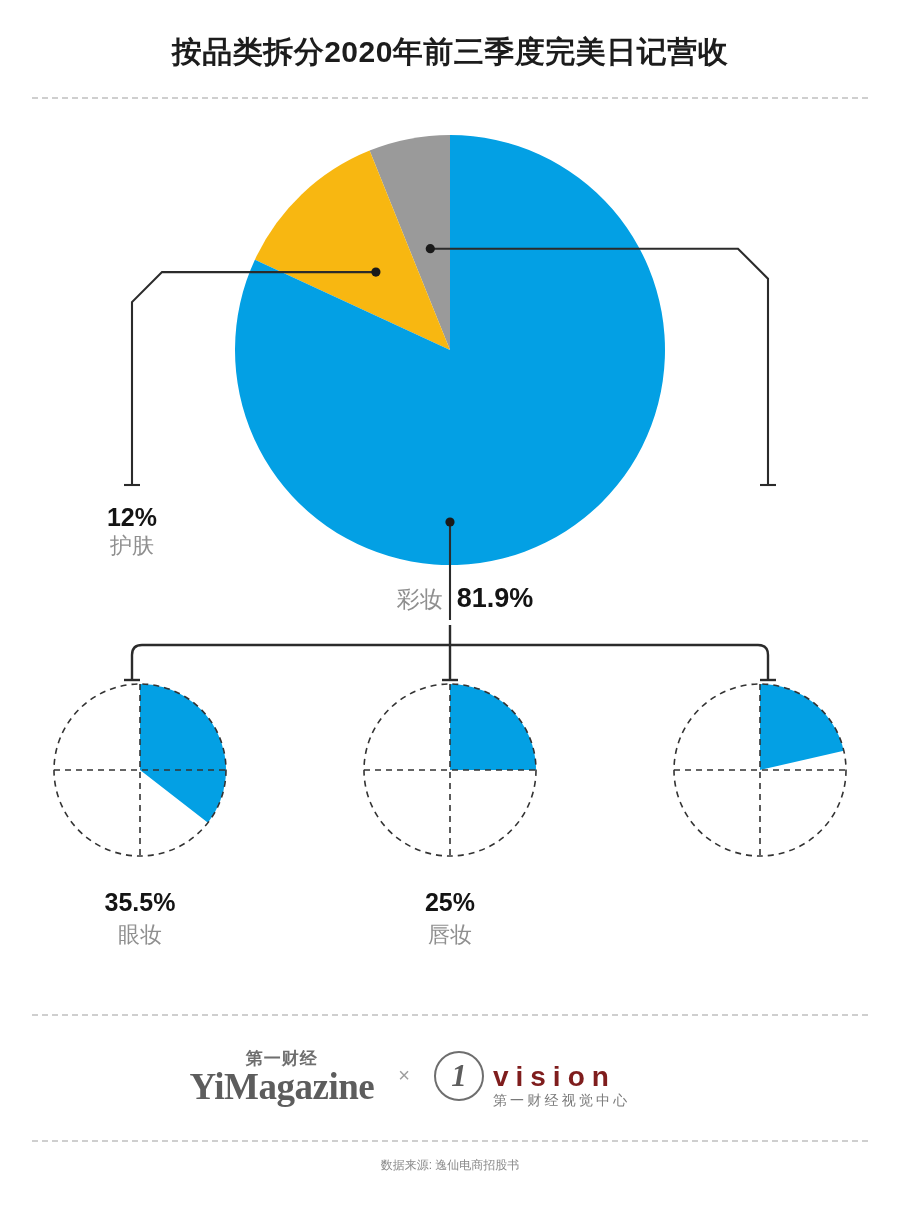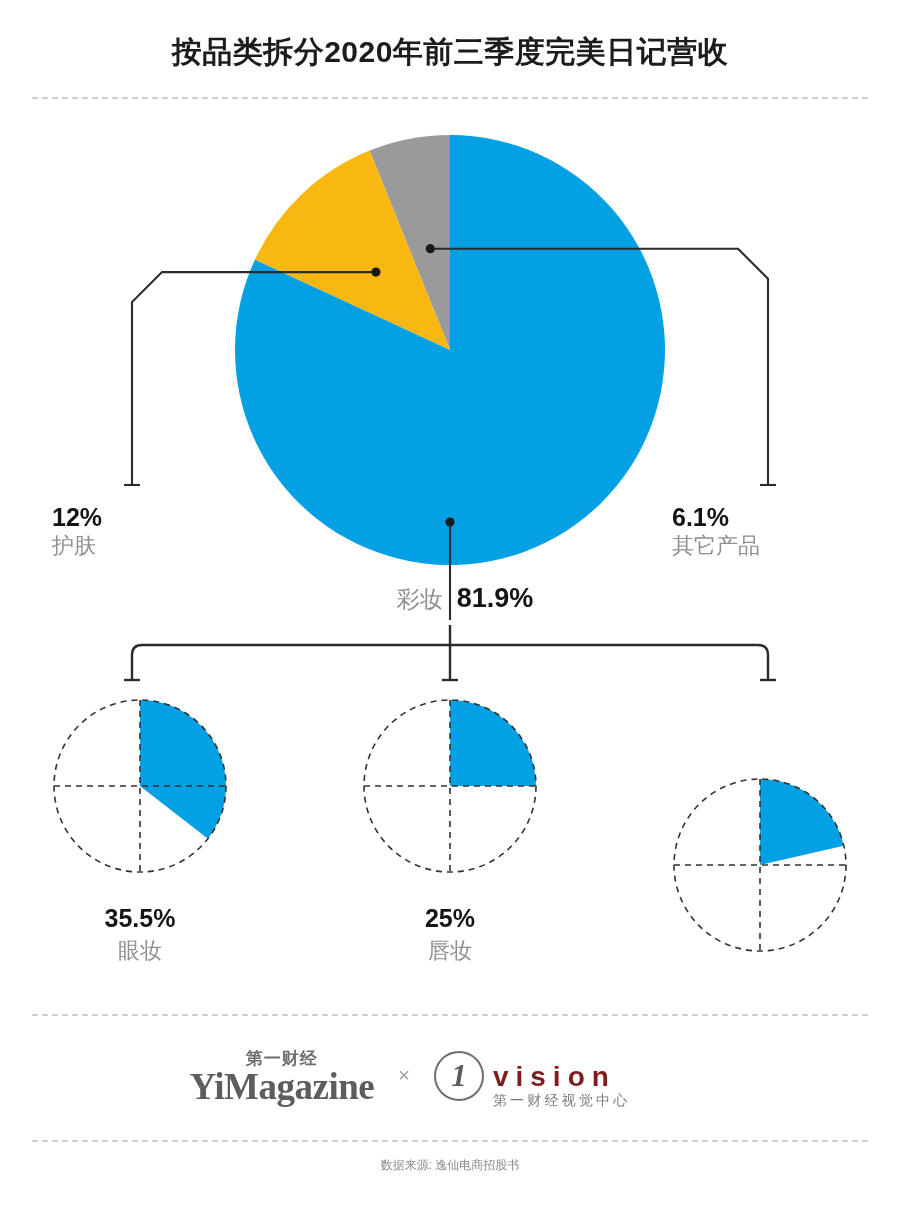--- a/index.html
+++ b/index.html
@@ -49,20 +49,21 @@
   
   .pie-main {
     position: absolute;
     left: 0;
     top: 110px;
   }
 
   
   .callout {
     position: absolute;
+    text-align: center;
     line-height: 1.12;
   }
   .callout .pct {
     font-size: 25px;
     font-weight: bold;
     color: #141414;
     white-space: nowrap;
   }
   .callout .cat {
     font-size: 22px;
@@ -98,27 +99,26 @@
   .bracket {
     position: absolute;
     left: 0;
     top: 625px;
   }
 
   
   .subpies {
     position: absolute;
     left: 0;
-    top: 688px;
+    top: 672px;
     width: 900px;
     display: flex;
     justify-content: space-between;
     padding: 0 42px;
     box-sizing: border-box;
-    align-items: flex-end;
   }
   .subpie {
     width: 196px;
     display: flex;
     flex-direction: column;
     align-items: center;
   }
   .subpie-label {
     text-align: center;
     margin-top: 20px;
@@ -251,24 +251,20 @@
         <path d="M 450 412.0 L 450 510"></path>
         <circle cx="450" cy="412.0" r="4.6" fill="#1a1a1a" stroke="none"></circle>
       </g>
   </svg>
 
   <div class="callout callout-left">
     <div class="pct">12%</div>
     <div class="cat">护肤</div>
   </div>
 
-  <div class="callout callout-right">
-    <div class="pct">6.1%</div>
-    <div class="cat">其它产品</div>
-  </div>
 
   <div class="callout-center">
     <span class="cat">彩妆</span>
     <span class="pct">81.9%</span>
   </div>
 
   <svg class="bracket" width="900" height="80" viewBox="0 0 900 80">
     <path d="M 450 0 L 450 55" stroke="#2b2b2b" stroke-width="2.4" fill="none"></path>
     <path d="M 132 55 L 132 30 Q 132 20 142 20 L 758 20 Q 768 20 768 30 L 768 55" stroke="#2b2b2b" stroke-width="2.4" fill="none"></path>
     <path d="M 124 55 L 140 55" stroke="#2b2b2b" stroke-width="2.4"></path>

